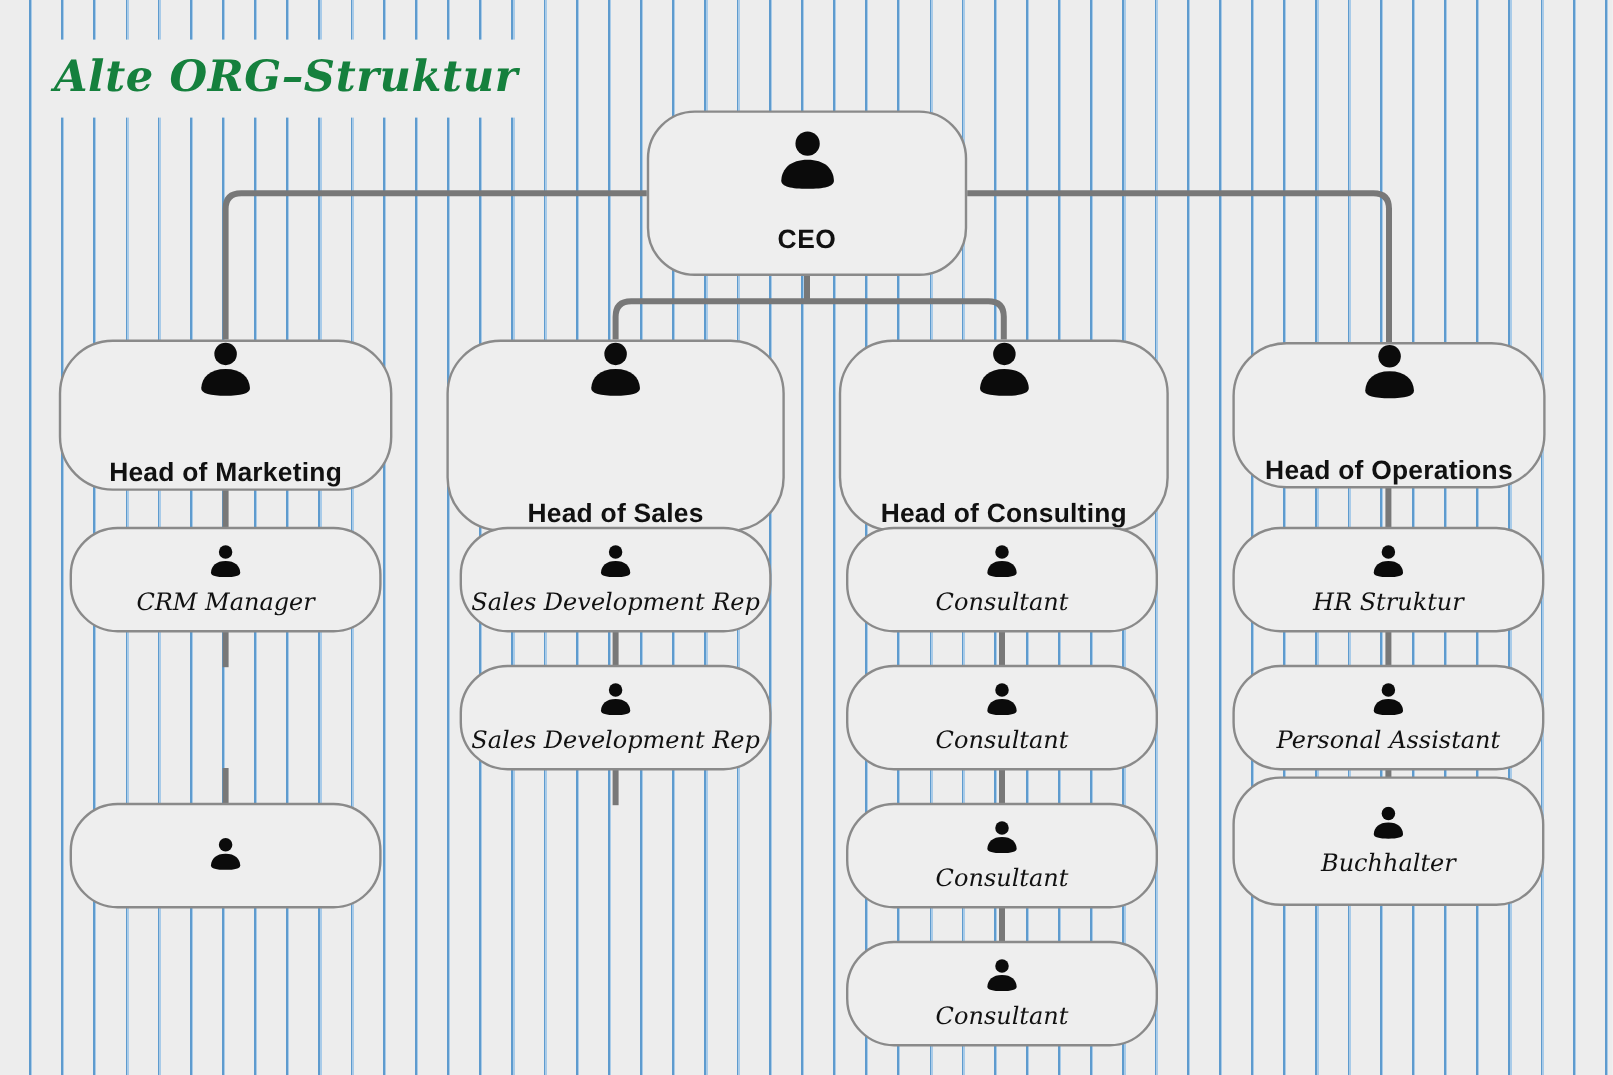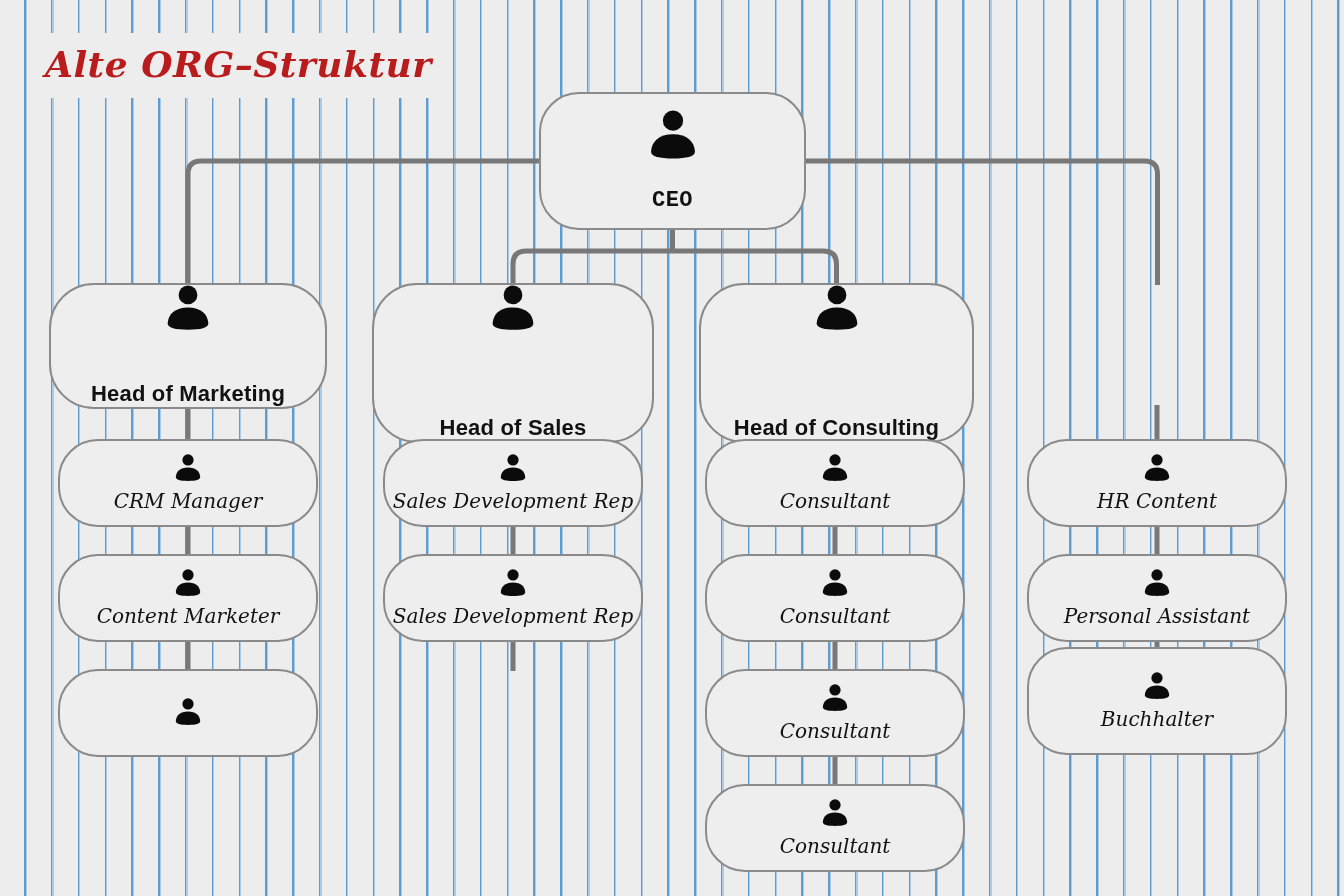--- a/index.html
+++ b/index.html
@@ -25,21 +25,21 @@
     z-index: 3;
     margin: 0;
     padding: 9px 16px 11px 12px;
     background: var(--background, #ededed);
     font-family: "DejaVu Serif", serif;
     font-style: italic;
     font-weight: 700;
     font-size: 36px;
     line-height: 1.25;
     letter-spacing: 0.5px;
-    color: #b91c1c;
+    color: #15803d;
   }
 
   svg.connectors {
     position: absolute;
     left: 0; top: 0;
     z-index: 1;
   }
   svg.connectors path {
     fill: none;
     stroke: var(--connector, #787878);
@@ -56,21 +56,21 @@
     display: flex;
     flex-direction: column;
     align-items: center;
     justify-content: center;
     color: var(--text, #111111);
     text-align: center;
   }
   .node svg.person { fill: #0b0b0b; flex: 0 0 auto; }
   .node .label { white-space: nowrap; }
 
-  .level1 { border-radius: 40px; gap: 24px; font-family: Liberation Mono, monospace; }
+  .level1 { border-radius: 40px; gap: 24px; }
   .level1 svg.person { width: 54px; height: 54px; }
   .level1 .label { font-size: 22px; font-weight: 700; letter-spacing: 0.5px; }
 
   .level2 { border-radius: 45px; gap: 20px; justify-content: space-between; }
   .level2 svg.person { width: 50px; height: 50px; }
   .level2 .label { font-size: 22px; font-weight: 700; letter-spacing: 0.2px; }
 
   .level3 { border-radius: 40px; gap: 5px; }
   .level3 svg.person { width: 30px; height: 30px; }
   .level3 .label {
@@ -126,34 +126,34 @@
         </svg>
         <div class="label">Head of Sales</div>
       </div>
       <div class="node level2" style="left: 699px; top: 283px; width: 275px; height: 160px;">
         <svg class="person" viewBox="0 0 48 48" aria-hidden="true">
           <circle cx="24" cy="9.5" r="9"></circle>
           <path d="M24 21.5 C 11.5 21.5 5 28 4.5 36.8 C 4.26 41.3 12 43 24 43 C 36 43 43.74 41.3 43.5 36.8 C 43 28 36.5 21.5 24 21.5 Z"></path>
         </svg>
         <div class="label">Head of Consulting</div>
       </div>
+      <div class="node level2" style="left: 1027px; top: 285px; width: 261px; height: 122px;">
+        <svg class="person" viewBox="0 0 48 48" aria-hidden="true">
+          <circle cx="24" cy="9.5" r="9"></circle>
+          <path d="M24 21.5 C 11.5 21.5 5 28 4.5 36.8 C 4.26 41.3 12 43 24 43 C 36 43 43.74 41.3 43.5 36.8 C 43 28 36.5 21.5 24 21.5 Z"></path>
+        </svg>
+        <div class="label">Head of Operations</div>
+      </div>
       <div class="node level3" style="left: 58px; top: 439px; width: 260px; height: 88px;">
         <svg class="person" viewBox="0 0 48 48" aria-hidden="true">
           <circle cx="24" cy="9.5" r="9"></circle>
           <path d="M24 21.5 C 11.5 21.5 5 28 4.5 36.8 C 4.26 41.3 12 43 24 43 C 36 43 43.74 41.3 43.5 36.8 C 43 28 36.5 21.5 24 21.5 Z"></path>
         </svg>
         <div class="label">CRM Manager</div>
       </div>
-      <div class="node level3" style="left: 58px; top: 554px; width: 260px; height: 88px;">
-        <svg class="person" viewBox="0 0 48 48" aria-hidden="true">
-          <circle cx="24" cy="9.5" r="9"></circle>
-          <path d="M24 21.5 C 11.5 21.5 5 28 4.5 36.8 C 4.26 41.3 12 43 24 43 C 36 43 43.74 41.3 43.5 36.8 C 43 28 36.5 21.5 24 21.5 Z"></path>
-        </svg>
-        <div class="label">Content Marketer</div>
-      </div>
       <div class="node level3" style="left: 58px; top: 669px; width: 260px; height: 88px;">
         <svg class="person" viewBox="0 0 48 48" aria-hidden="true">
           <circle cx="24" cy="9.5" r="9"></circle>
           <path d="M24 21.5 C 11.5 21.5 5 28 4.5 36.8 C 4.26 41.3 12 43 24 43 C 36 43 43.74 41.3 43.5 36.8 C 43 28 36.5 21.5 24 21.5 Z"></path>
         </svg>
       </div>
       <div class="node level3" style="left: 383px; top: 439px; width: 260px; height: 88px;">
         <svg class="person" viewBox="0 0 48 48" aria-hidden="true">
           <circle cx="24" cy="9.5" r="9"></circle>
           <path d="M24 21.5 C 11.5 21.5 5 28 4.5 36.8 C 4.26 41.3 12 43 24 43 C 36 43 43.74 41.3 43.5 36.8 C 43 28 36.5 21.5 24 21.5 Z"></path>
@@ -193,21 +193,21 @@
           <circle cx="24" cy="9.5" r="9"></circle>
           <path d="M24 21.5 C 11.5 21.5 5 28 4.5 36.8 C 4.26 41.3 12 43 24 43 C 36 43 43.74 41.3 43.5 36.8 C 43 28 36.5 21.5 24 21.5 Z"></path>
         </svg>
         <div class="label">Consultant</div>
       </div>
       <div class="node level3" style="left: 1027px; top: 439px; width: 260px; height: 88px;">
         <svg class="person" viewBox="0 0 48 48" aria-hidden="true">
           <circle cx="24" cy="9.5" r="9"></circle>
           <path d="M24 21.5 C 11.5 21.5 5 28 4.5 36.8 C 4.26 41.3 12 43 24 43 C 36 43 43.74 41.3 43.5 36.8 C 43 28 36.5 21.5 24 21.5 Z"></path>
         </svg>
-        <div class="label">HR Content</div>
+        <div class="label">HR Struktur</div>
       </div>
       <div class="node level3" style="left: 1027px; top: 554px; width: 260px; height: 88px;">
         <svg class="person" viewBox="0 0 48 48" aria-hidden="true">
           <circle cx="24" cy="9.5" r="9"></circle>
           <path d="M24 21.5 C 11.5 21.5 5 28 4.5 36.8 C 4.26 41.3 12 43 24 43 C 36 43 43.74 41.3 43.5 36.8 C 43 28 36.5 21.5 24 21.5 Z"></path>
         </svg>
         <div class="label">Personal Assistant</div>
       </div>
       <div class="node level3" style="left: 1027px; top: 647px; width: 260px; height: 108px;">
         <svg class="person" viewBox="0 0 48 48" aria-hidden="true">

